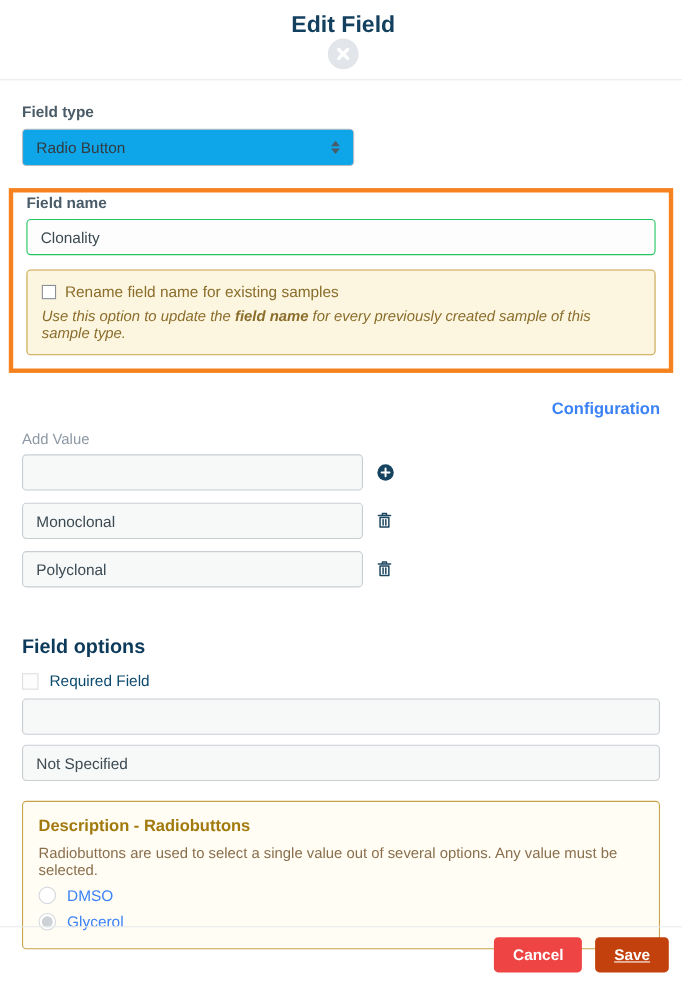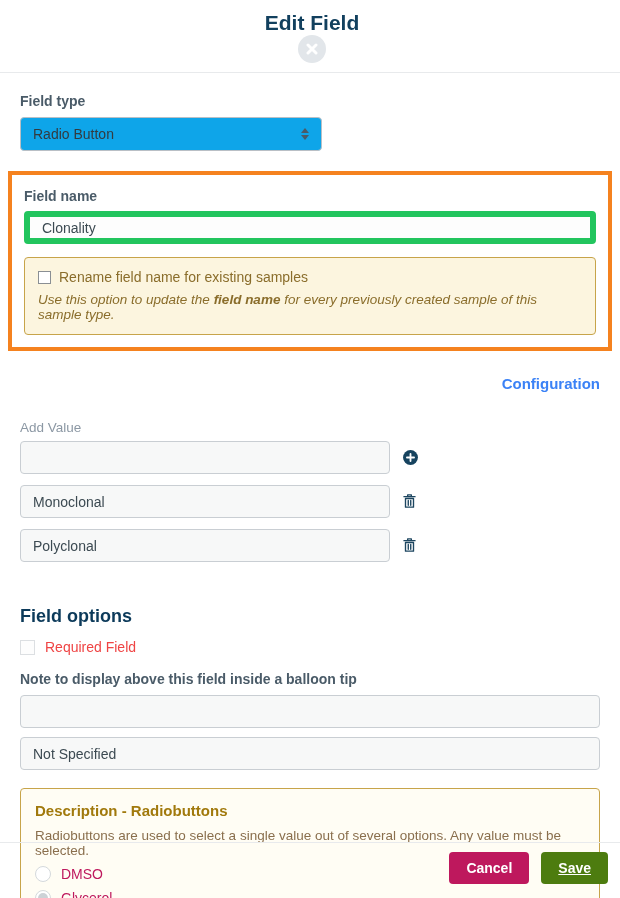--- a/index.html
+++ b/index.html
@@ -35,78 +35,78 @@
     margin-top:8px; width:302px; height:34px; border:1px solid #b9bfc5;
     border-radius:4px; background:#0ea5e9; display:flex; align-items:center;
     justify-content:space-between; padding:0 12px; cursor:pointer;
   }
   .select-box .sel-text { color:#333b40; }
   .updown { display:flex; flex-direction:column; gap:2px; }
   .updown .tri-up { width:0;height:0;border-left:4px solid transparent;border-right:4px solid transparent;border-bottom:5px solid #4a5b68; }
   .updown .tri-dn { width:0;height:0;border-left:4px solid transparent;border-right:4px solid transparent;border-top:5px solid #4a5b68; }
   
   .orange-box {
-    margin:20px -12px 0 -12px; border:4px solid #f5821f; padding:13px 12px 12px 12px;
+    margin:20px -12px 0 -12px; border:4px solid #f5821f; padding:1px 12px 12px 12px;
   }
   .name-input {
-    margin-top:7px; height:33px; border:6px solid #22c55e; background:#fdfdfd;
+    margin-top:7px; height:33px; border:1px solid #22c55e; background:#fdfdfd;
   }
   .rename-box {
     margin-top:13px; border:1px solid #c7a44a; border-radius:4px;
     background:#fcf5df; padding:11px 13px 12px 13px;
   }
   .rename-row { display:flex; align-items:center; gap:8px; color:#8a6d2b; }
   .cbx {
     width:13px; height:13px; border:1px solid #8a8f94; background:#fff;
     display:inline-block; flex:0 0 auto; cursor:pointer;
   }
   .rename-note { margin-top:7px; font-style:italic; color:#8a6d2b; font-size:13.5px; }
   .rename-note b { font-weight:bold; }
   
   .config-heading { margin-top:24px; font-size:15px; font-weight:bold; color:#3b82f6;text-align:right; }
-  .addvalue-label { margin-top:28px; }
+  .addvalue-label { margin-top:12px; }
   .value-row { display:flex; align-items:flex-start; margin-top:6px; }
   .value-row + .value-row { margin-top:11px; }
-  .value-row .inp { width:370px; }
+  .value-row .inp { width:310px; }
   .row-icon { margin-left:12px; margin-top:8px; cursor:pointer; line-height:0; }
   
   .fo-heading { margin-top:44px; font-size:18px; font-weight:bold; color:#0c3a5a; }
-  .req-row { display:flex; align-items:center; gap:10px; margin-top:12px; color:#ef4444; }
+  .req-row { display:flex; align-items:center; gap:10px; margin-top:12px; color:#0c4a6e; }
   .cbx-disabled { width:15px; height:15px; border:1px solid #dcdfe2; background:#fdfdfd; display:inline-block; }
   .note-label { margin-top:16px; }
   .note-input { margin-top:8px; }
   .default-label { margin-top:18px; }
   .default-input { margin-top:9px; }
   
   .desc-box {
     margin-top:18px; border:1px solid #c7a44a; border-radius:4px;
     background:#fffdf4; padding:13px 14px 16px 14px;
   }
   .desc-heading { font-size:15px; font-weight:bold; color:#a1790c; }
   .desc-body { margin-top:9px; color:#8a6f4d; font-size:13.5px; }
-  .radio-row { display:flex; align-items:flex-end; gap:10px; margin-top:8px; color:#be185d; }
+  .radio-row { display:flex; align-items:flex-end; gap:10px; margin-top:8px; color:#3b82f6; }
   .radio {
     width:16px; height:16px; border-radius:50%; border:1px solid #d4d9dc;
     background:#fff; display:inline-block; flex:0 0 auto; position:relative; cursor:pointer;
   }
   .radio.filled::after {
     content:""; position:absolute; inset:2px; border-radius:50%; background:#ccd2d6;
   }
   
   .modal-footer {
     position:absolute; left:0; right:0; bottom:0; height:56px;
     border-top:1px solid #e8eaec; display:flex; align-items:center;
     justify-content:flex-end; gap:12px; padding:0 12px 6px 0;
   }
   .btn {
     border:none; border-radius:4px; color:#fff; font-weight:bold; font-size:14px;
     padding:8px 17px; cursor:pointer; font-family:"Liberation Sans","DejaVu Sans",sans-serif;
   }
-  .btn-cancel { background:#be185d; }
-  .btn-save { background:#4d7c0f;text-decoration:underline; }
+  .btn-cancel { background:#ef4444; }
+  .btn-save { background:#c2410c;text-decoration:underline; }
 </style>
 </head>
 <body>
 
 <div class="modal-header">
   <div class="modal-title">Edit Field</div>
   <div class="close-btn">
     <svg width="12" height="12" viewBox="0 0 12 12">
       <path d="M2 2 L10 10 M10 2 L2 10" stroke="#ffffff" stroke-width="3" stroke-linecap="round"></path>
     </svg>
@@ -169,21 +169,20 @@
     </span>
   </div>
 
   <div class="fo-heading">Field options</div>
 
   <div class="req-row">
     <span class="cbx-disabled"></span>
     <span>Required Field</span>
   </div>
 
-  <div class="field-label note-label">Note to display above this field inside a balloon tip</div>
   <input class="inp note-input" value="" style="">
 
   <input class="inp default-input" value="Not Specified" style="">
 
   <div class="desc-box">
     <div class="desc-heading">Description - Radiobuttons</div>
     <div class="desc-body">Radiobuttons are used to select a single value out of several options. Any value must be selected.</div>
     <div class="radio-row">
       <span class="radio"></span>
       <span>DMSO</span>

